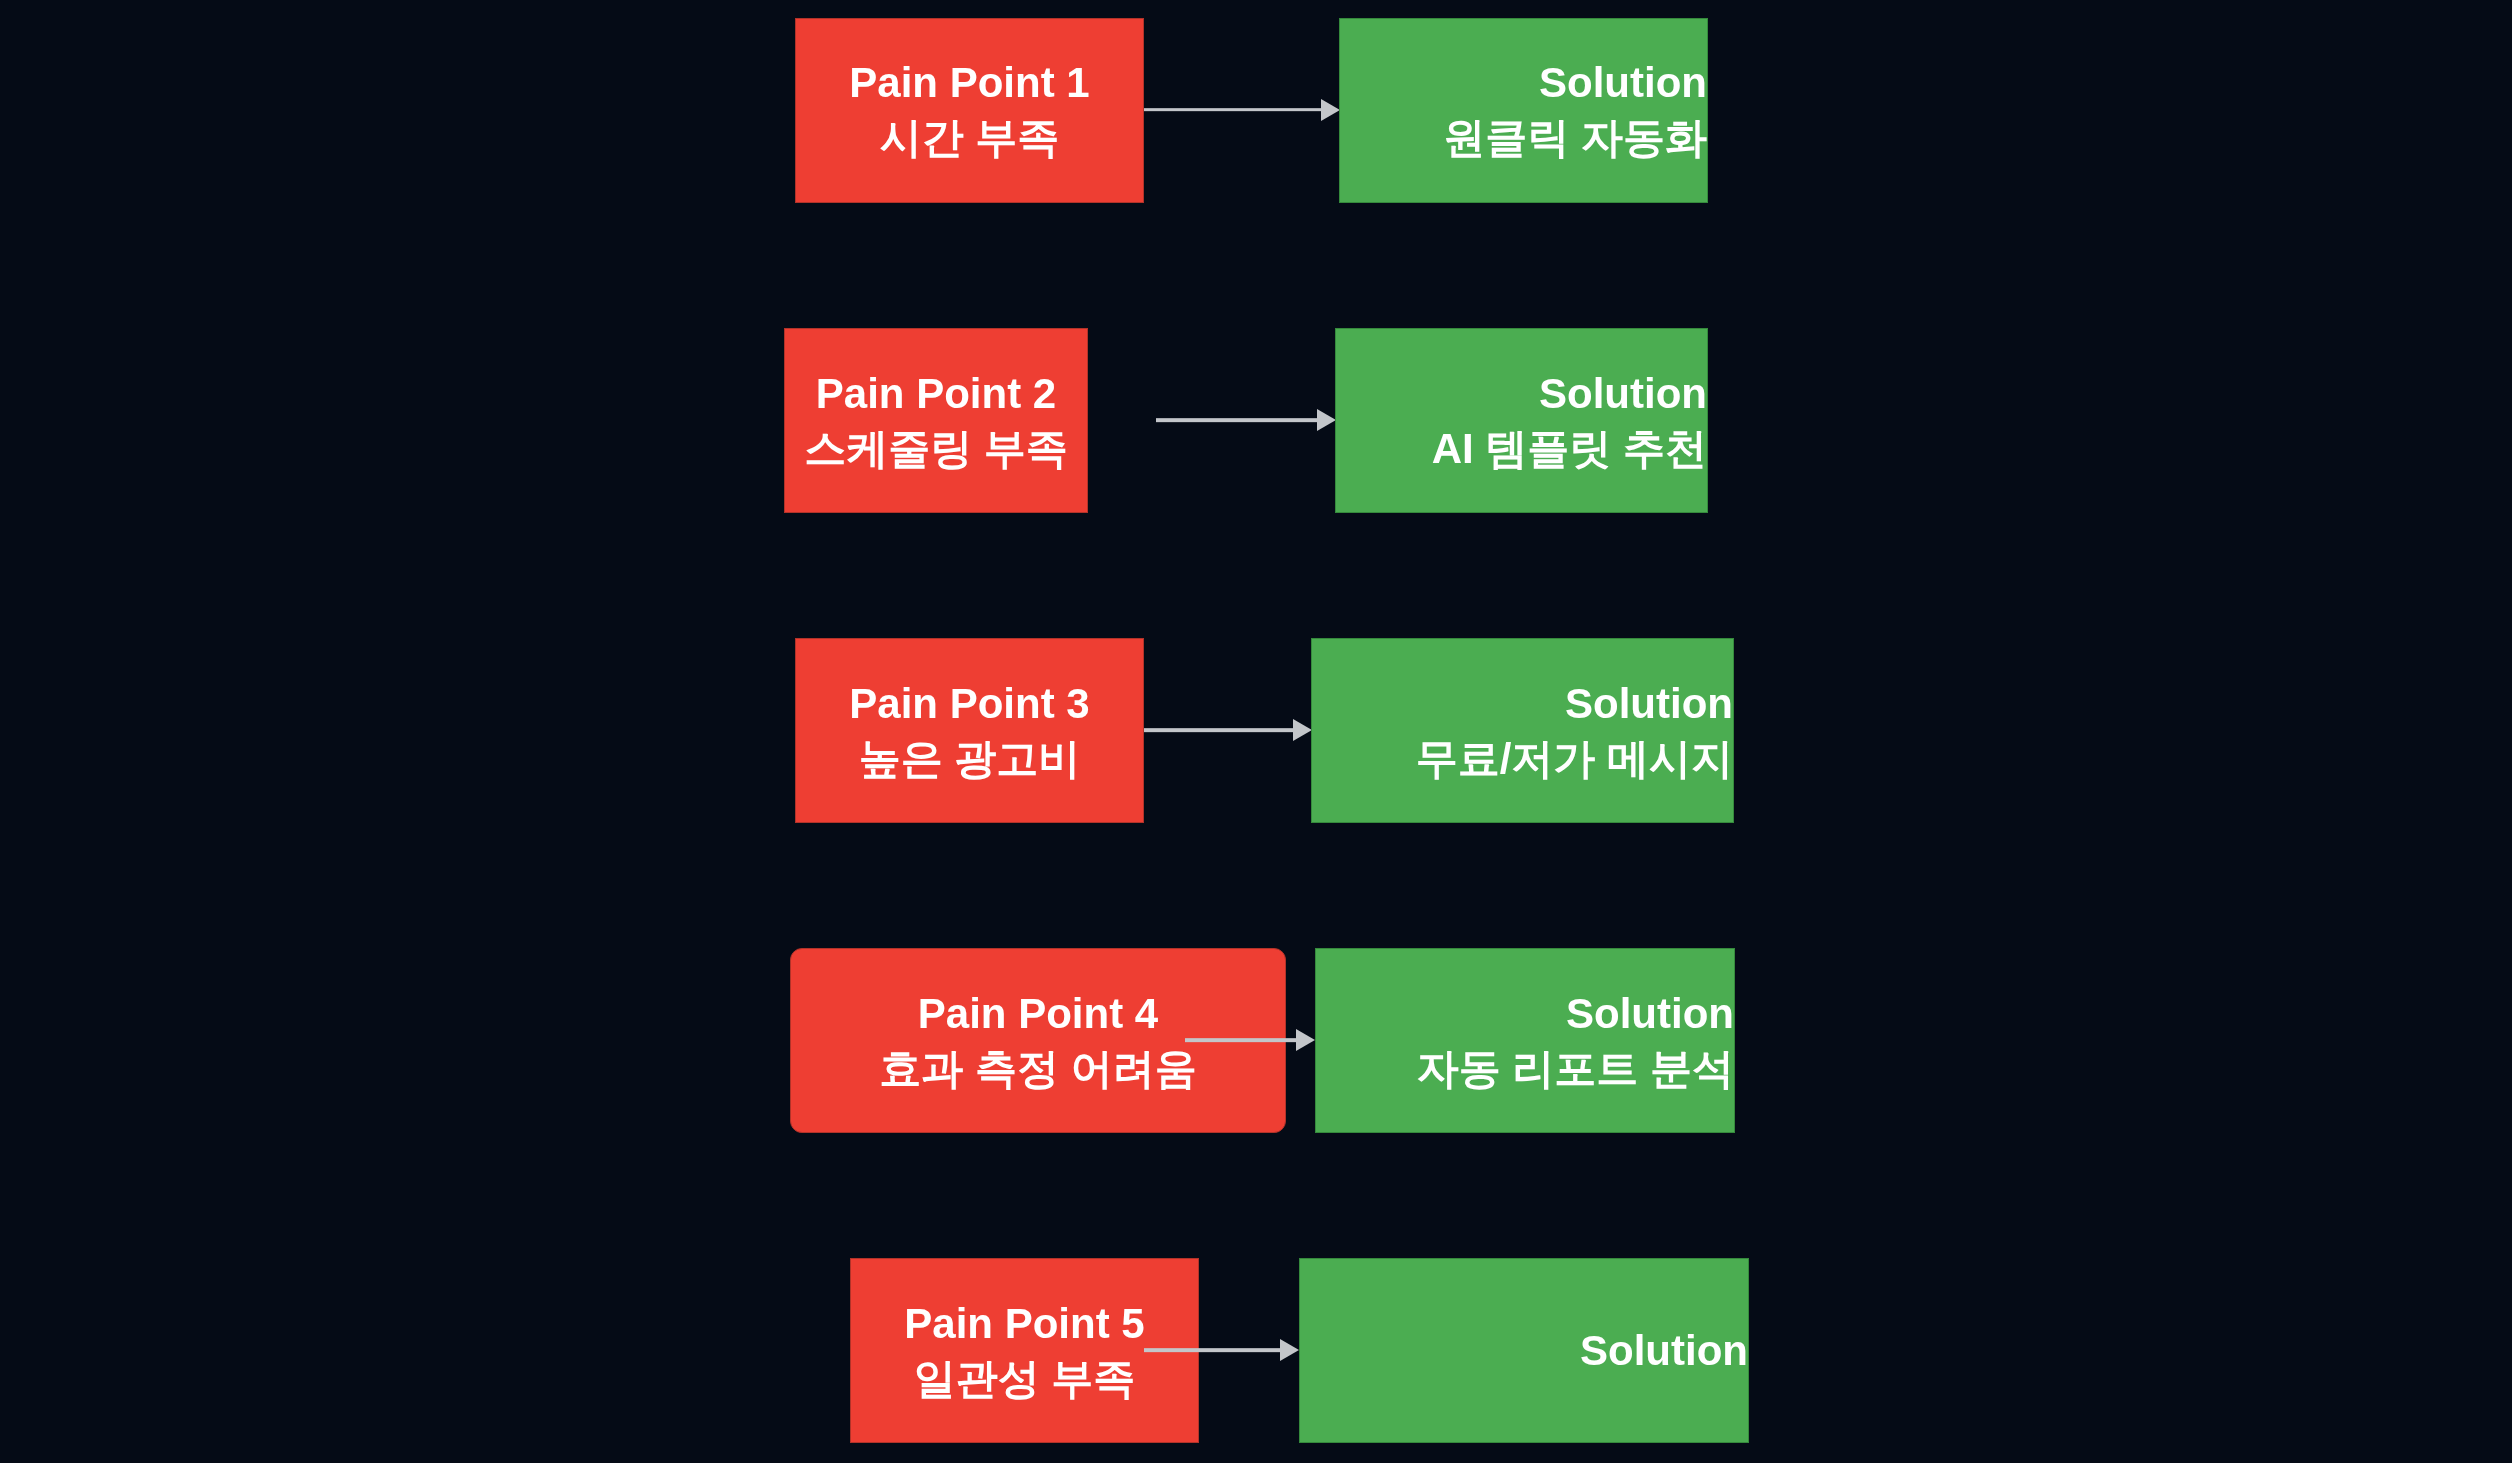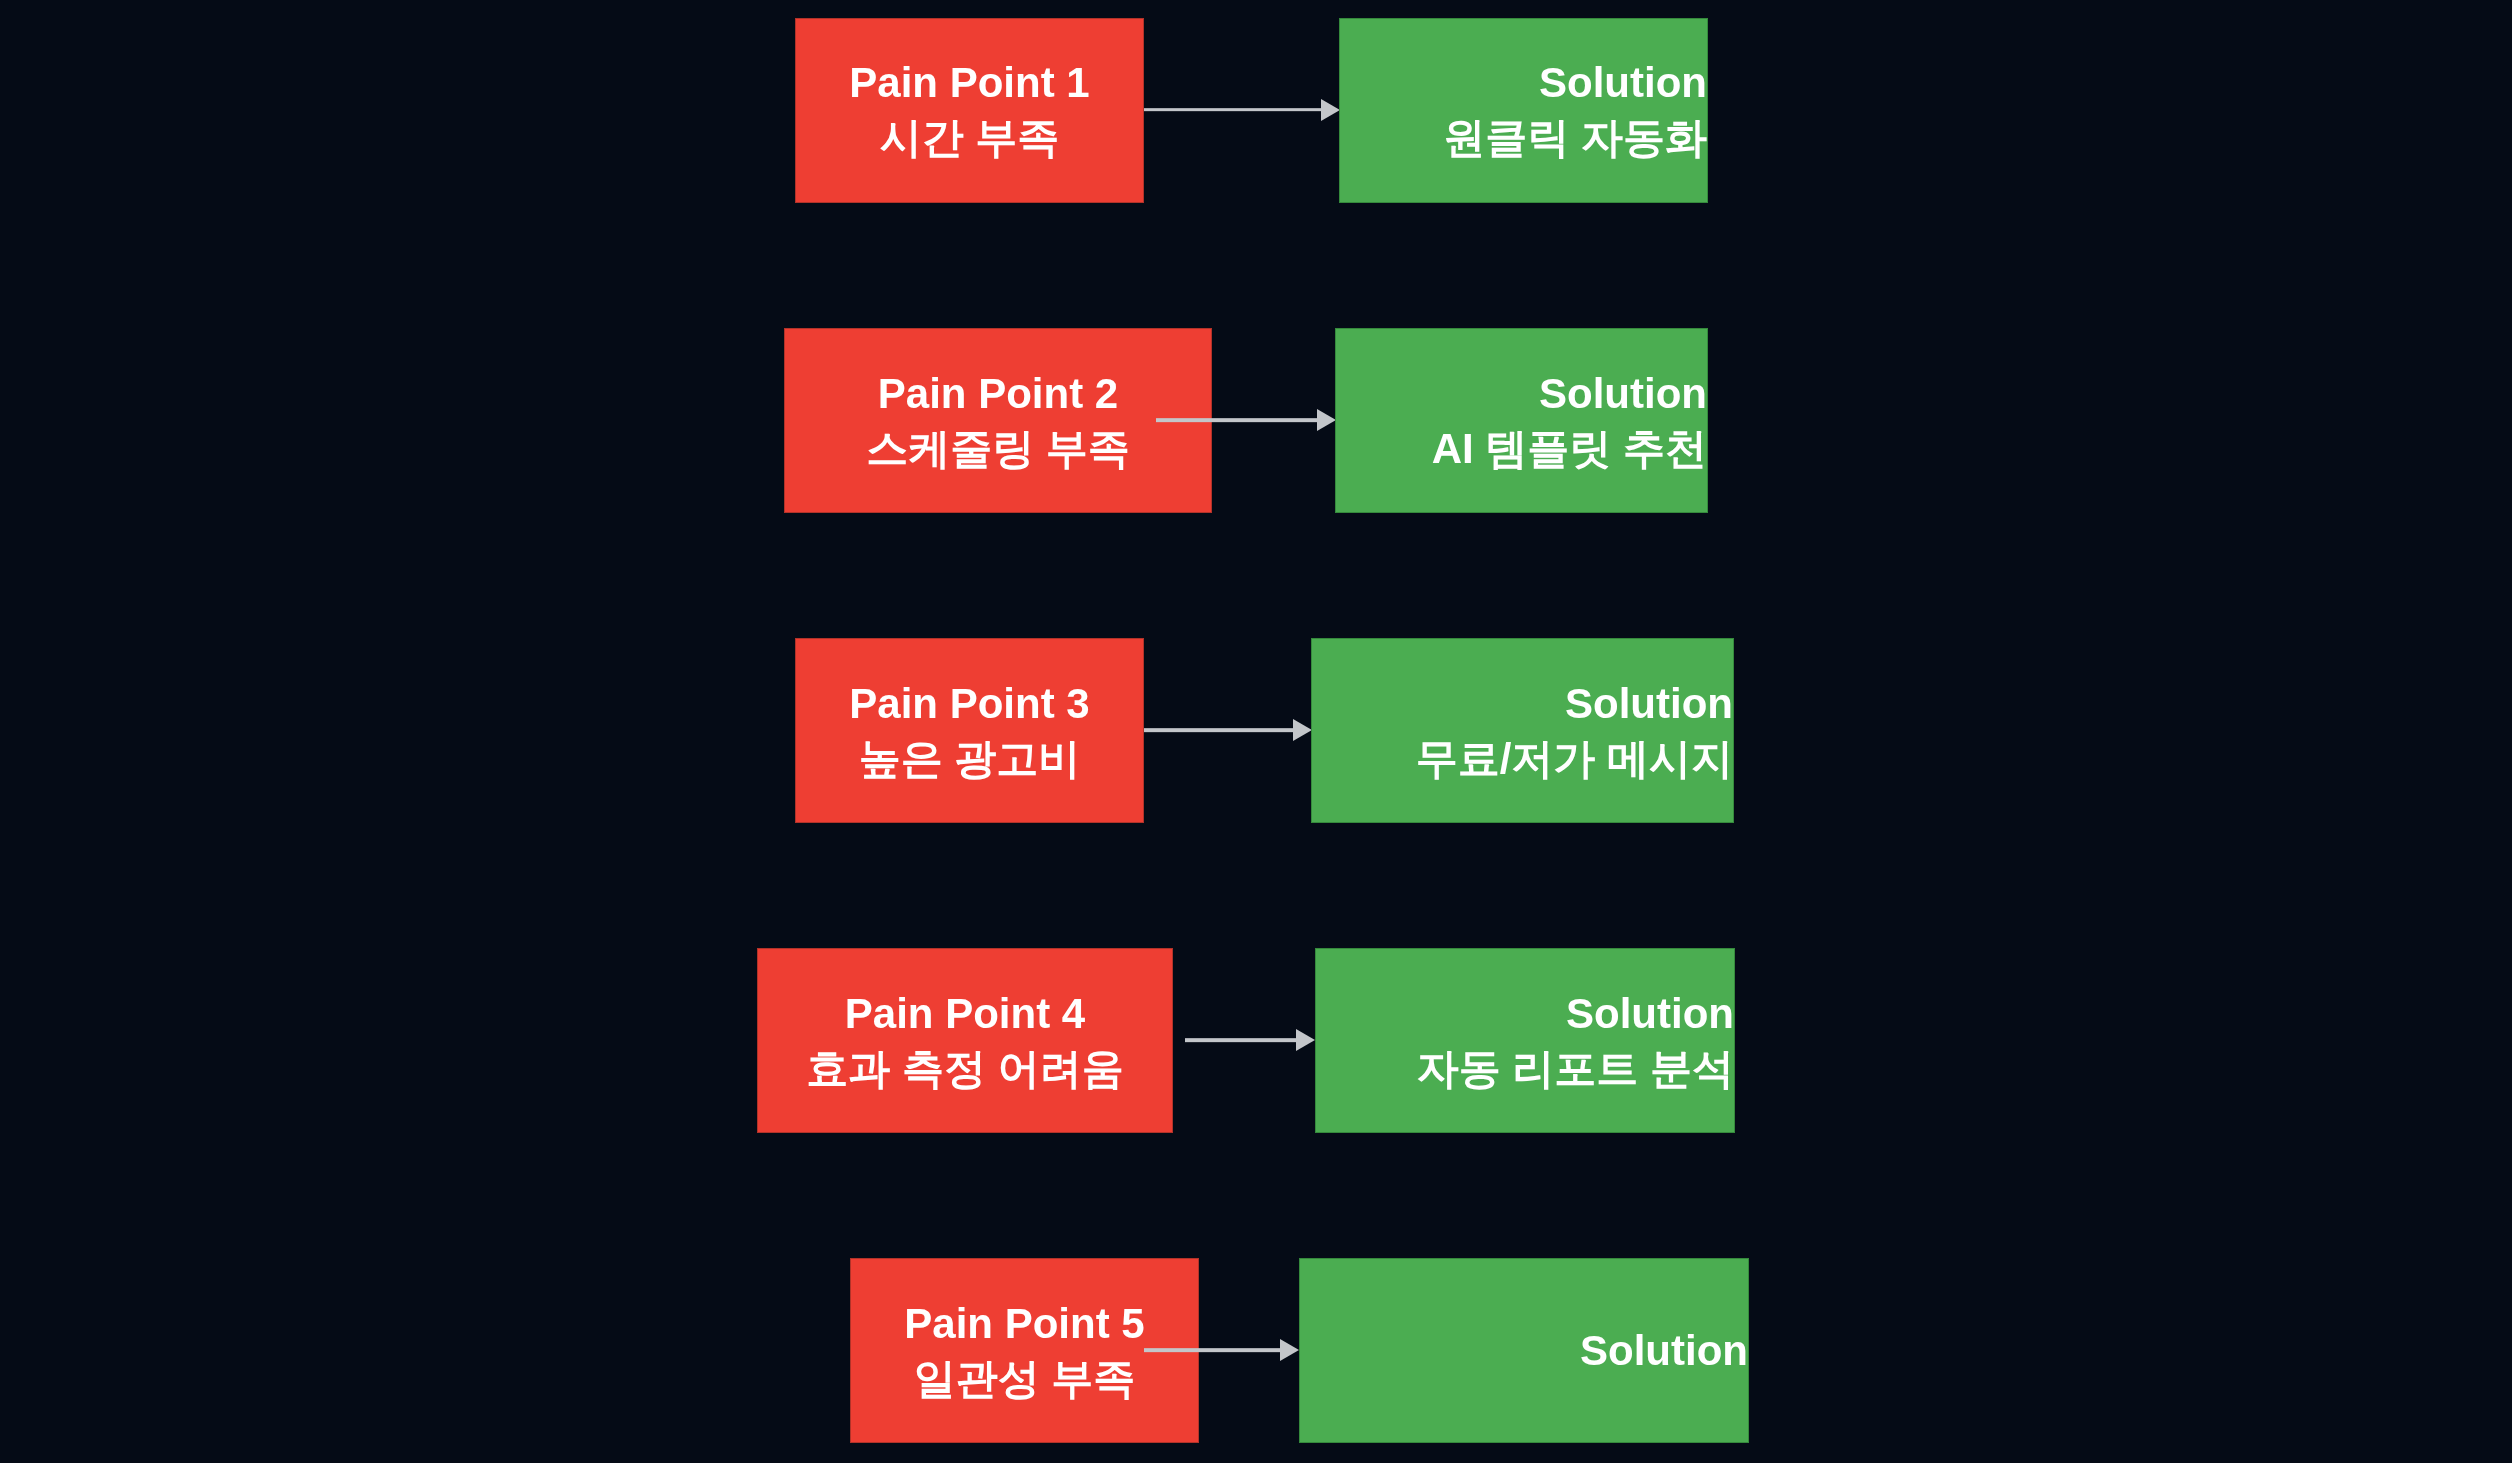--- a/index.html
+++ b/index.html
@@ -44,23 +44,23 @@
     border: 1.8px solid var(--pain-border, #b23329);
   }
   .sol {
     background: var(--solution-fill, #4bad51);
     border: 1.8px solid var(--solution-border, #358a3c);
     align-items: flex-end;
   }
 
   
   .row:nth-of-type(1) .pain { left: 795px; width: 349px; }
-  .row:nth-of-type(2) .pain { left: 784px; width: 428px; }
+  .row:nth-of-type(2) .pain { left: 784px; width: 304px; }
   .row:nth-of-type(3) .pain { left: 795px; width: 349px; }
-  .row:nth-of-type(4) .pain { left: 757px; width: 416px; }
+  .row:nth-of-type(4) .pain { left: 790px; width: 496px; border-radius: 12px; }
   .row:nth-of-type(5) .pain { left: 822px; width: 349px; margin-left: 28px; }
 
   .row:nth-of-type(1) .sol { left: 1339px; width: 369px; }
   .row:nth-of-type(2) .sol { left: 1335px; width: 373px; }
   .row:nth-of-type(3) .sol { left: 1311px; width: 423px; }
   .row:nth-of-type(4) .sol { left: 1315px; width: 420px; }
   .row:nth-of-type(5) .sol { left: 1299px; width: 450px; }
 
   .arrow {
     position: absolute;

